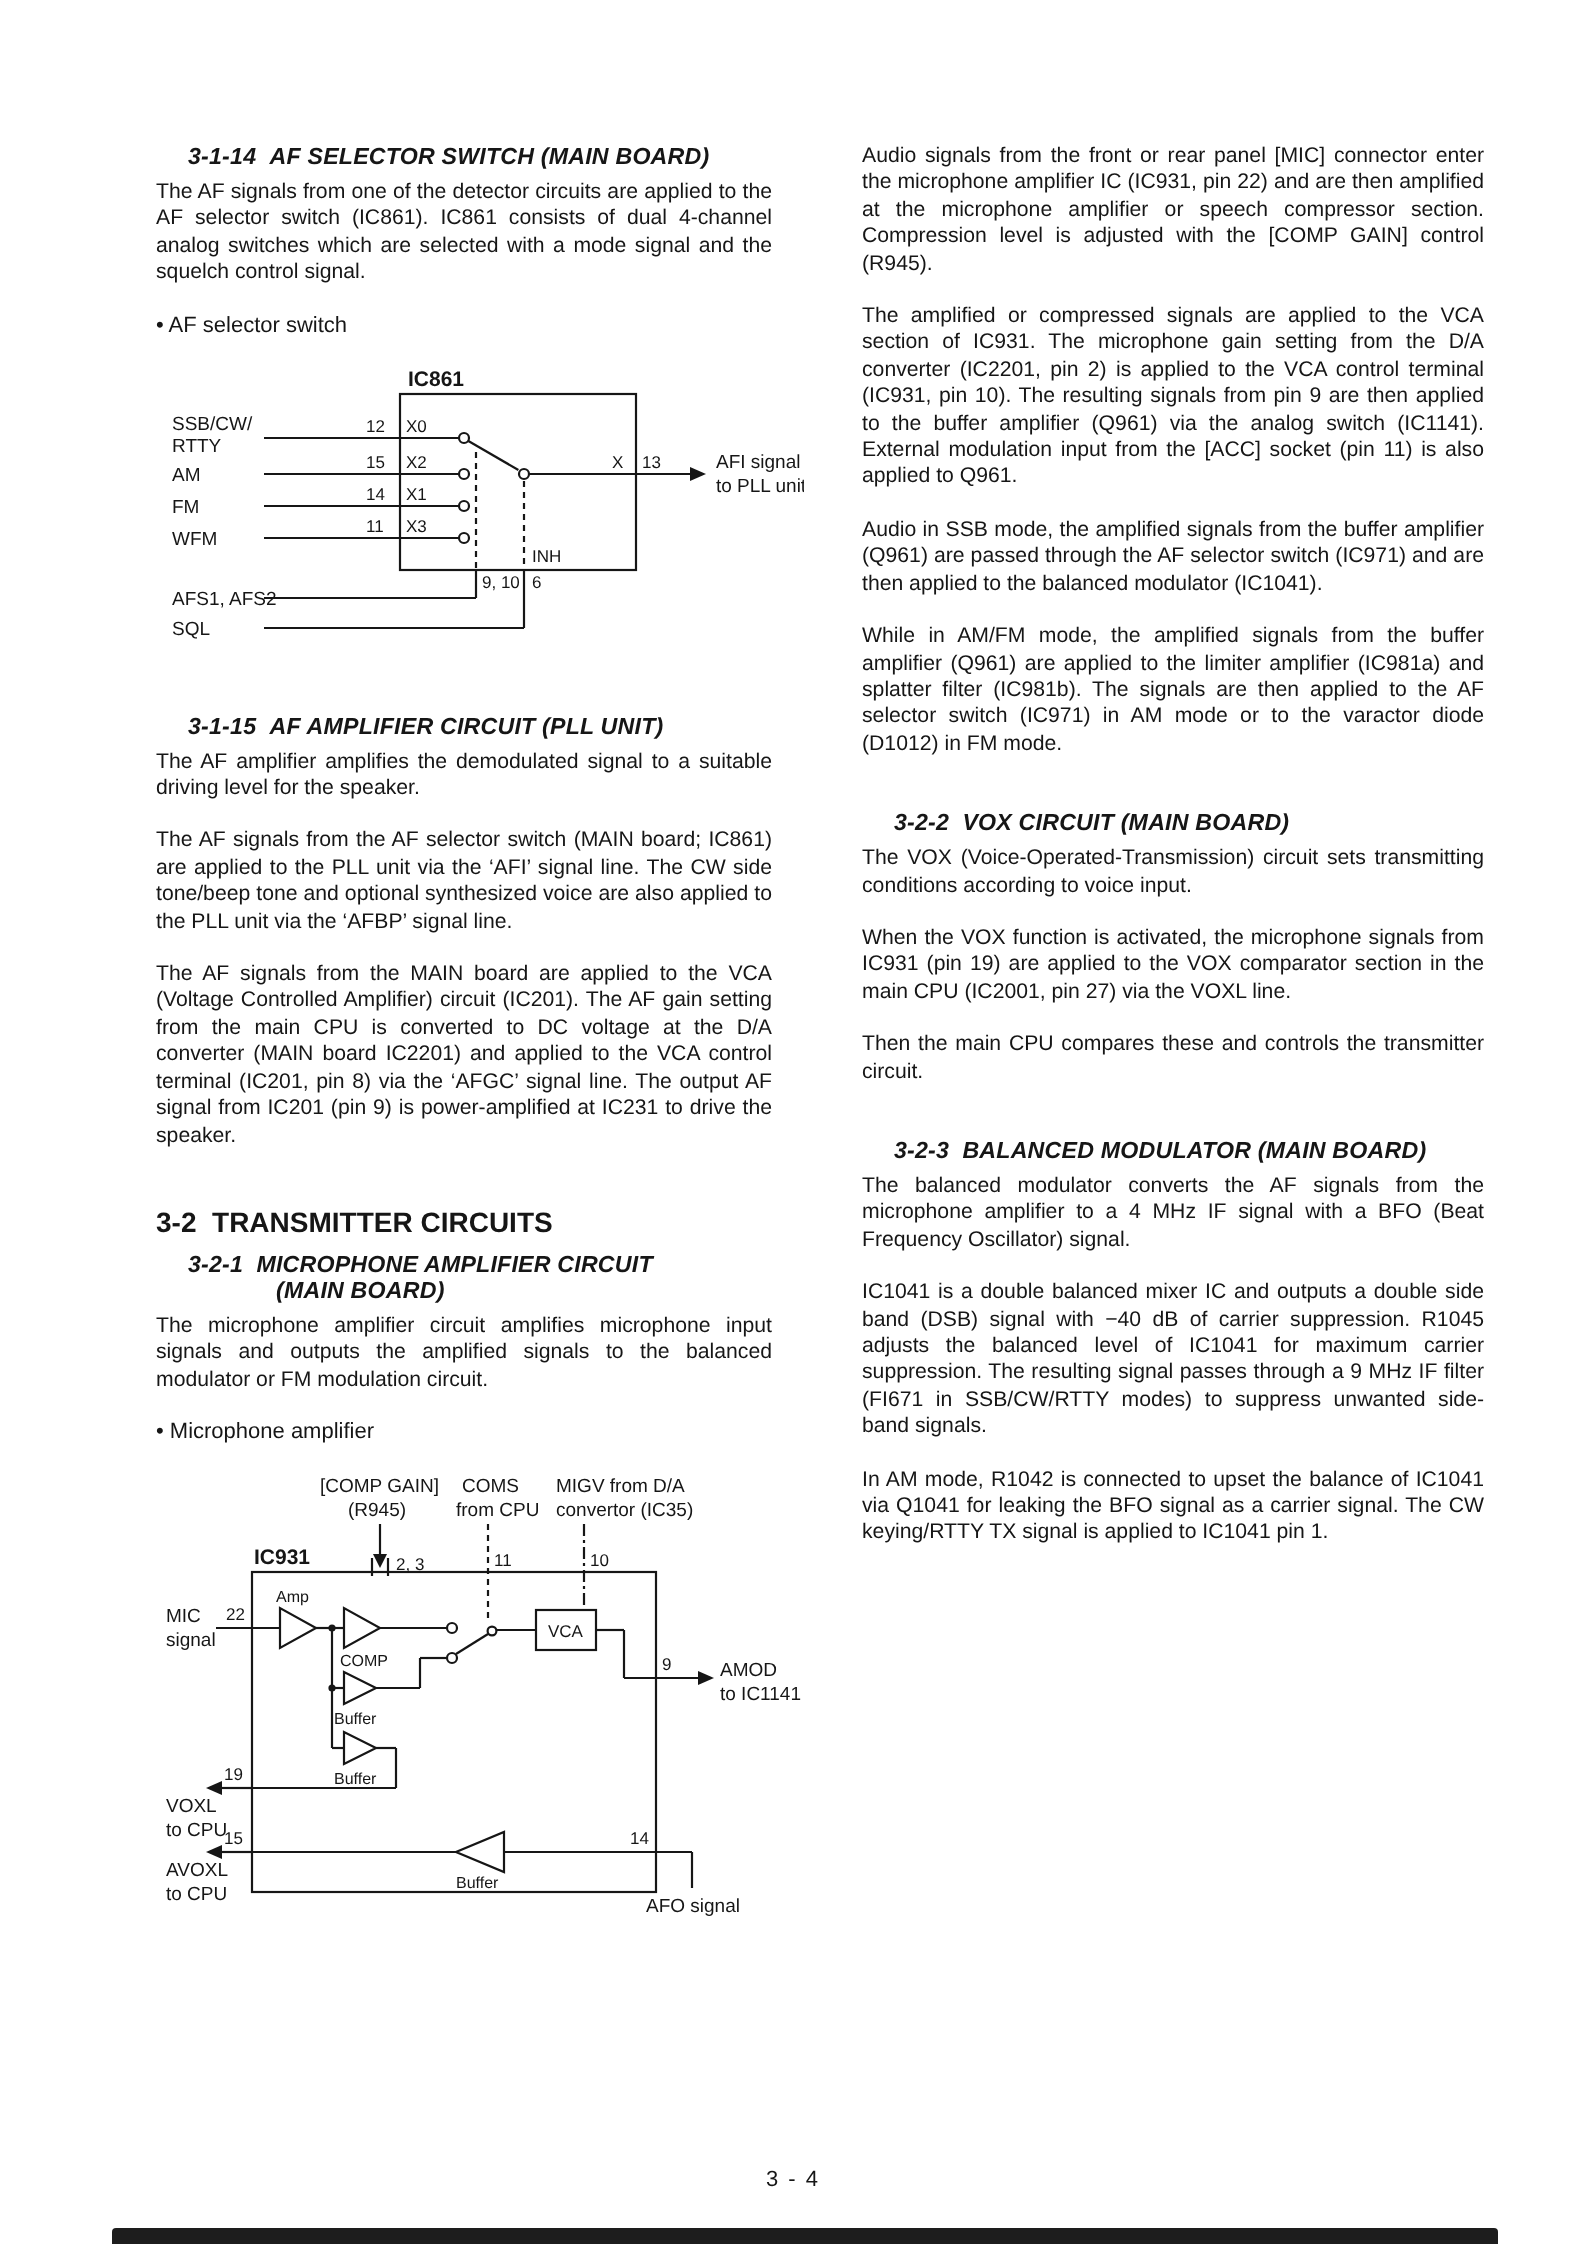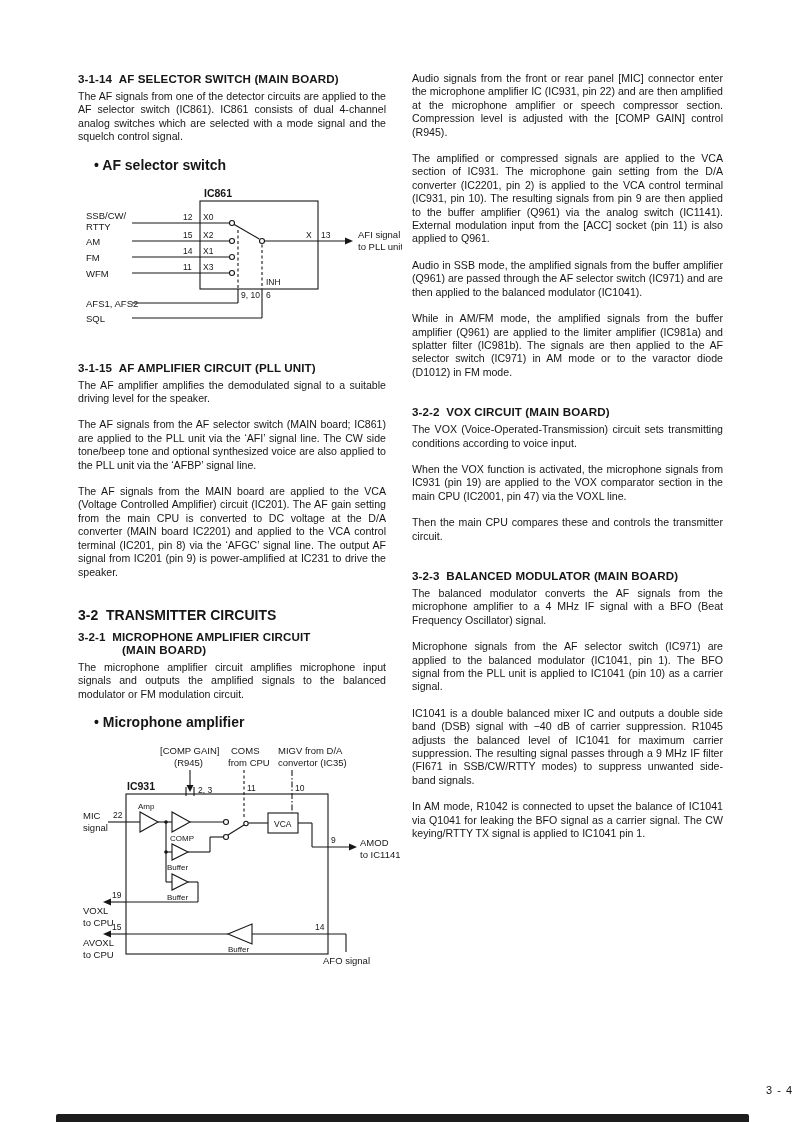--- a/index.html
+++ b/index.html
@@ -4,33 +4,33 @@
 <style>
   * { margin:0; padding:0; box-sizing:border-box; }
   html,body { background:#9a9a9a; }
   .page {
     position:relative; width:793px; height:1122px; margin:0 auto;
     background:#ffffff; overflow:hidden;
     font-family:"Liberation Sans", sans-serif; color:#161616;
   }
   .col { position:absolute; top:72px; }
   .col-left  { left:78px;  width:308px; }
-  .col-right { left:412px; width:311px; }
-  .sec-heading { font-size:11.6px; font-weight:700; letter-spacing:.1px; margin:0 0 5px; }
+  .col-right { left:431px; width:311px; }
+  .sec-heading { font-size:11.6px; font-weight:700; letter-spacing:.1px; margin:0 16px 5px;font-style:italic; }
   .sec-heading.mt { margin-top:26px; }
   .big-heading { font-size:14px; font-weight:700; margin:28px 0 7px; }
   .sub2 { padding-left:44px; }
   p.body {
     font-size:10.6px; line-height:13.4px; text-align:justify;
     margin:0 0 13px; color:#161616;
   }
-  .diagram-caption { font-size:14px; font-weight:700; margin:8px 16px 12px; }
+  .diagram-caption { font-size:11px; font-weight:400; margin:8px 0 12px; }
   .diagram { margin-left:4px; display:block; }
   svg text { font-family:"Liberation Sans", sans-serif; fill:#161616; }
-  .page-number { position:absolute; top:1084px; left:0; width:100%; text-align:right; font-size:11px; letter-spacing:1px; }
+  .page-number { position:absolute; top:1084px; left:0; width:100%; text-align:center; font-size:11px; letter-spacing:1px; }
   .scan-edge { position:absolute; bottom:0; left:56px; right:44px; height:8px; background:#1d1d1d; border-radius:2px 2px 0 0; }
 </style>
 </head>
 <body>
 
 <div class="page">
 
   <div class="col col-left">
 
     <div class="sec-heading">3-1-14&nbsp;&nbsp;AF SELECTOR SWITCH (MAIN BOARD)</div>
@@ -192,25 +192,24 @@
   </div>
 
   <div class="col col-right">
     <p class="body">Audio signals from the front or rear panel [MIC] connector enter the microphone amplifier IC (IC931, pin 22) and are then amplified at the microphone amplifier or speech compressor section. Compression level is adjusted with the [COMP GAIN] control (R945).</p>
     <p class="body">The amplified or compressed signals are applied to the VCA section of IC931. The microphone gain setting from the D/A converter (IC2201, pin 2) is applied to the VCA control terminal (IC931, pin 10). The resulting signals from pin 9 are then applied to the buffer amplifier (Q961) via the analog switch (IC1141). External modulation input from the [ACC] socket (pin 11) is also applied to Q961.</p>
     <p class="body">Audio in SSB mode, the amplified signals from the buffer amplifier (Q961) are passed through the AF selector switch (IC971) and are then applied to the balanced modulator (IC1041).</p>
     <p class="body">While in AM/FM mode, the amplified signals from the buffer amplifier (Q961) are applied to the limiter amplifier (IC981a) and splatter filter (IC981b). The signals are then applied to the AF selector switch (IC971) in AM mode or to the varactor diode (D1012) in FM mode.</p>
 
     <div class="sec-heading mt">3-2-2&nbsp;&nbsp;VOX CIRCUIT (MAIN BOARD)</div>
     <p class="body">The VOX (Voice-Operated-Transmission) circuit sets transmitting conditions according to voice input.</p>
-    <p class="body">When the VOX function is activated, the microphone signals from IC931 (pin 19) are applied to the VOX comparator section in the main CPU (IC2001, pin 47) via the VOXL line.</p>
+    <p class="body">When the VOX function is activated, the microphone signals from IC931 (pin 19) are applied to the VOX comparator section in the main CPU (IC2001, pin 27) via the VOXL line.</p>
     <p class="body">Then the main CPU compares these and controls the transmitter circuit.</p>
 
     <div class="sec-heading mt">3-2-3&nbsp;&nbsp;BALANCED MODULATOR (MAIN BOARD)</div>
     <p class="body">The balanced modulator converts the AF signals from the microphone amplifier to a 4 MHz IF signal with a BFO (Beat Frequency Oscillator) signal.</p>
-    <p class="body">Microphone signals from the AF selector switch (IC971) are applied to the balanced modulator (IC1041, pin 1). The BFO signal from the PLL unit is applied to IC1041 (pin 10) as a carrier signal.</p>
     <p class="body">IC1041 is a double balanced mixer IC and outputs a double side band (DSB) signal with −40 dB of carrier suppression. R1045 adjusts the balanced level of IC1041 for maximum carrier suppression. The resulting signal passes through a 9 MHz IF filter (FI671 in SSB/CW/RTTY modes) to suppress unwanted side-band signals.</p>
     <p class="body">In AM mode, R1042 is connected to upset the balance of IC1041 via Q1041 for leaking the BFO signal as a carrier signal. The CW keying/RTTY TX signal is applied to IC1041 pin 1.</p>
   </div>
 
   <div class="page-number">3 - 4</div>
   <div class="scan-edge"></div>
 </div>
 
 </body></html>

